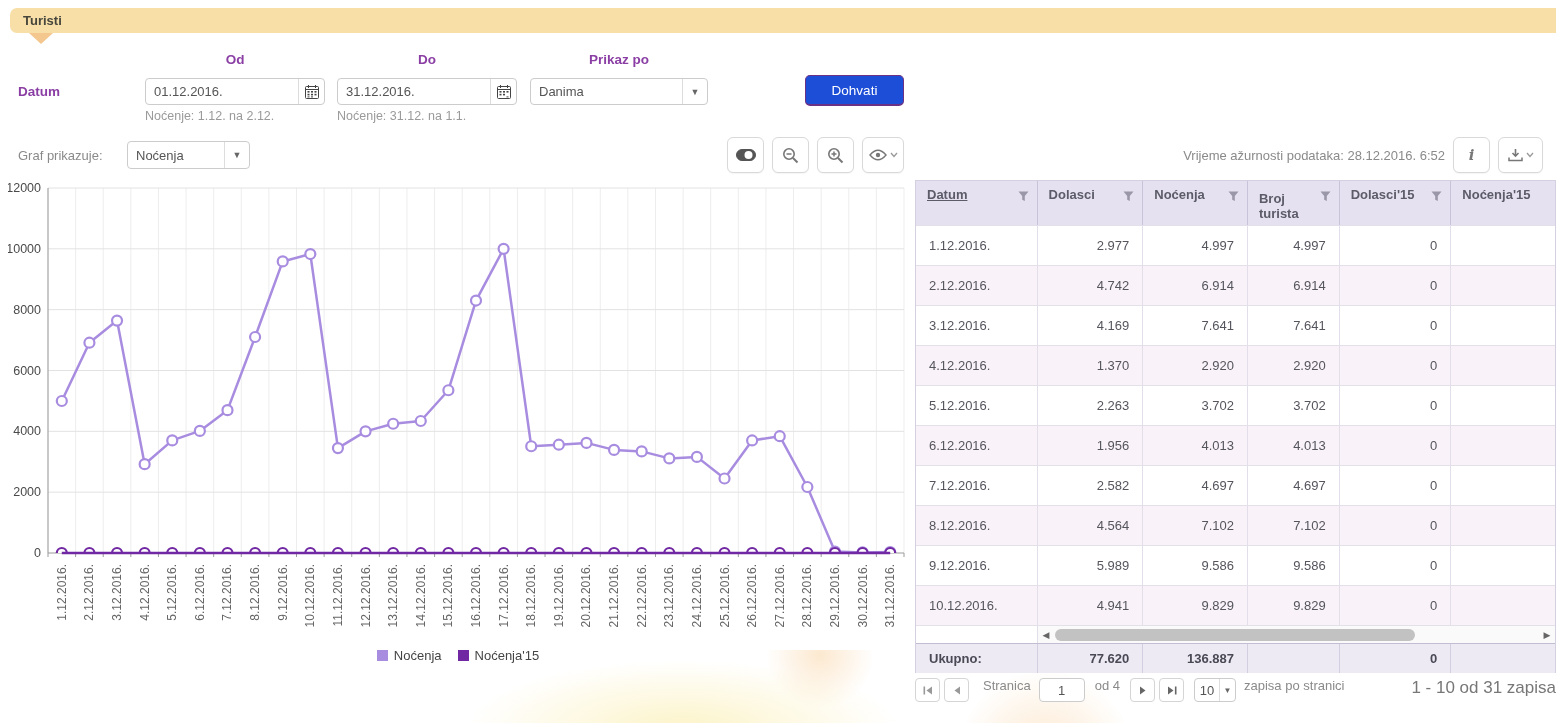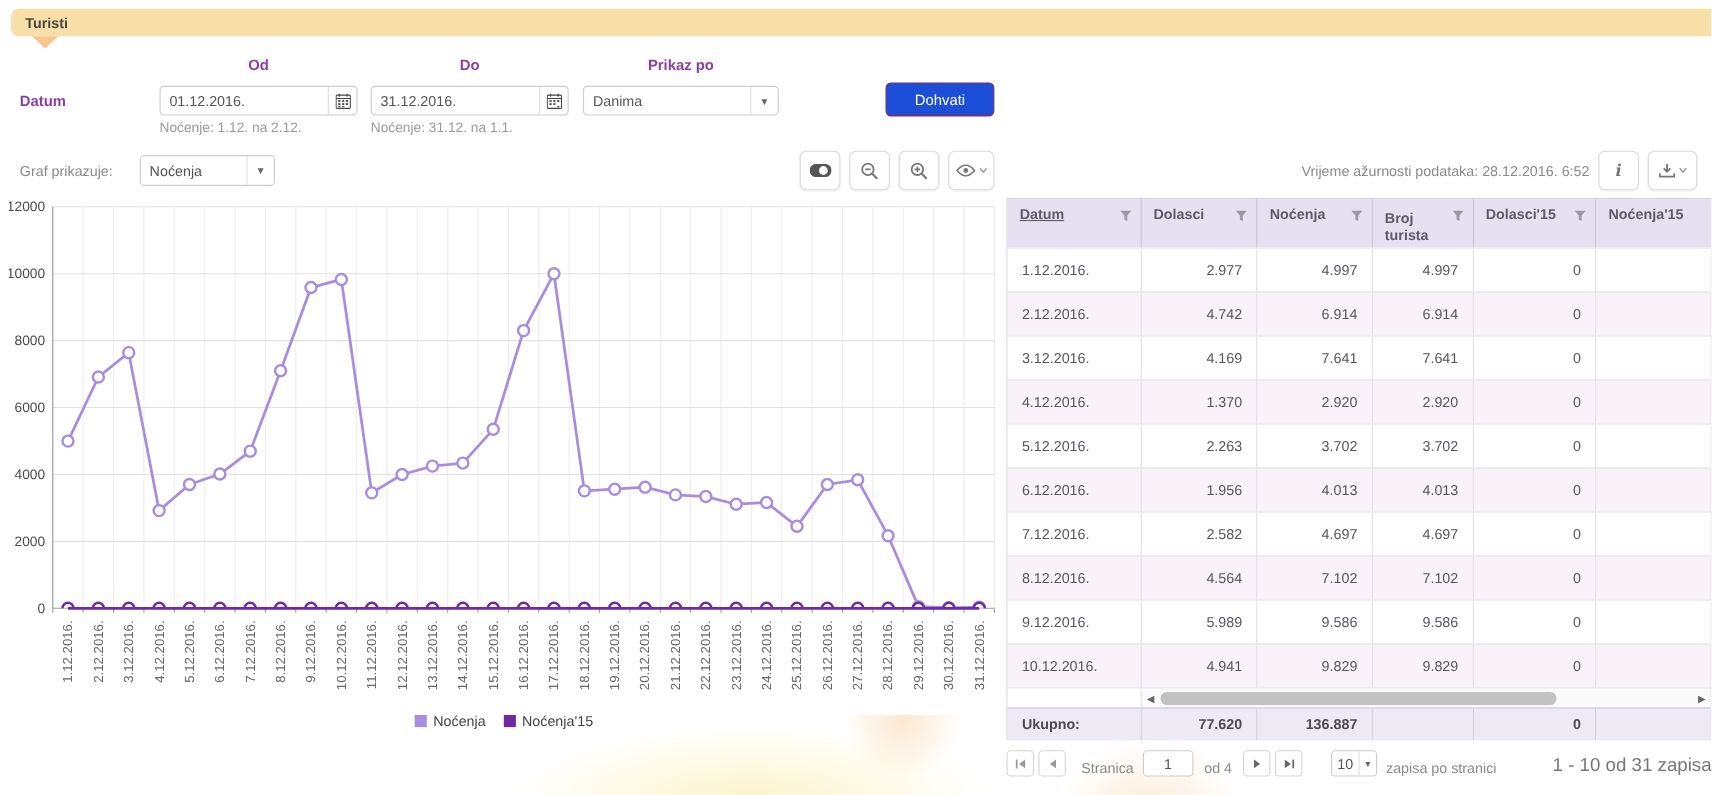--- a/index.html
+++ b/index.html
@@ -88,21 +88,21 @@
   .g-scroll { display:flex; height:18px; border-top:1px solid #e4e0ea; }
   .g-scroll .spacer { border-right:1px solid #e2deea; background:#fff; }
   .g-scroll .sbar { flex:1; position:relative; background:#fafafa; display:flex; align-items:center; }
   .g-scroll .arr { width:16px; text-align:center; font-size:9px; color:#666; cursor:pointer; }
   .g-scroll .thumb { position:absolute; left:17px; top:3px; width:360px; height:12px; background:#c2c2c2; border-radius:6px; cursor:pointer; }
   .g-foot { display:flex; height:30px; background:#edeaf4; border-top:1px solid #c2bdd2; }
   .g-foot .td { display:flex; align-items:center; font-size:13px; font-weight:bold; color:#4a4a55; border-right:1px solid #d4cfe0; padding:0 13px; }
   .g-foot .td:last-child { border-right:none; }
   .g-foot .td.num { justify-content:flex-end; }
   
-  .pager { position:absolute; left:915px; top:678px; width:641px; height:28px; z-index:2; display:flex; align-items:flex-end; font-size:13px; color:#8a8a8a; }
+  .pager { position:absolute; left:915px; top:678px; width:641px; height:28px; z-index:2; display:flex; align-items:flex-start; font-size:13px; color:#8a8a8a; }
   .pg-btn {
     width:25px; height:24px; background:#fff; border:1px solid #d5d5d5; border-radius:4px;
     display:flex; align-items:center; justify-content:center; cursor:pointer; margin-right:4px; color:#888;
   }
   .pg-input { width:46px; height:24px; border:1px solid #ccc; border-radius:4px; text-align:center; font-size:13px; color:#555;
     display:flex; align-items:center; justify-content:center; background:#fff; }
   .pg-size { width:42px; height:24px; border:1px solid #ccc; border-radius:4px; display:flex; background:#fff; cursor:pointer; }
   .pg-size .v { flex:1; display:flex; align-items:center; justify-content:center; font-size:13px; color:#555; border-right:1px solid #ddd; }
   .pg-size .c { width:15px; display:flex; align-items:center; justify-content:center; font-size:8px; color:#666; }
   .pg-range { margin-left:auto; font-size:17px; color:#777; }
@@ -576,20 +576,20 @@
       <svg width="8" height="9" viewBox="0 0 8 9">
           <path d="M1 0.5 L6.5 4.5 L1 8.5 Z" fill="#666"></path>
         </svg>
     </div>
     <div class="pg-btn">
       <svg width="10" height="9" viewBox="0 0 10 9">
           <path d="M1 0.5 L6.5 4.5 L1 8.5 Z" fill="#666"></path>
           <rect x="7.9" y="0.5" width="1.6" height="8" fill="#666"></rect>
         </svg>
     </div>
-    <div class="pg-size" style="margin-left:22px;">
+    <div class="pg-size" style="margin-left:6px;">
       <div class="v">10</div>
       <div class="c">▼</div>
     </div>
     <span style="margin-left:8px;">zapisa po stranici</span>
     <span class="pg-range">1 - 10 od 31 zapisa</span>
   </div>
 </div>
 
 </body></html>

